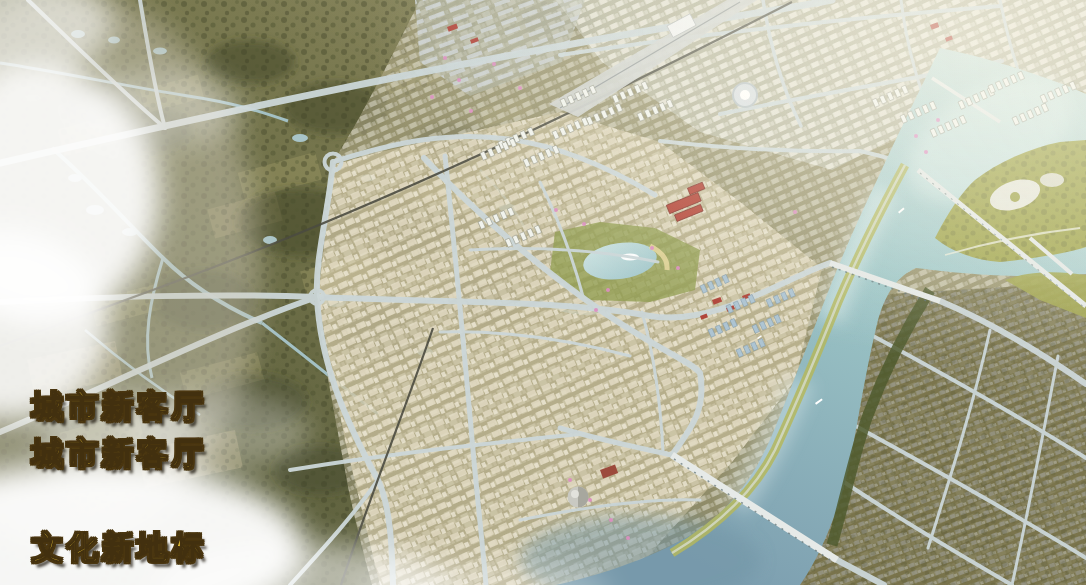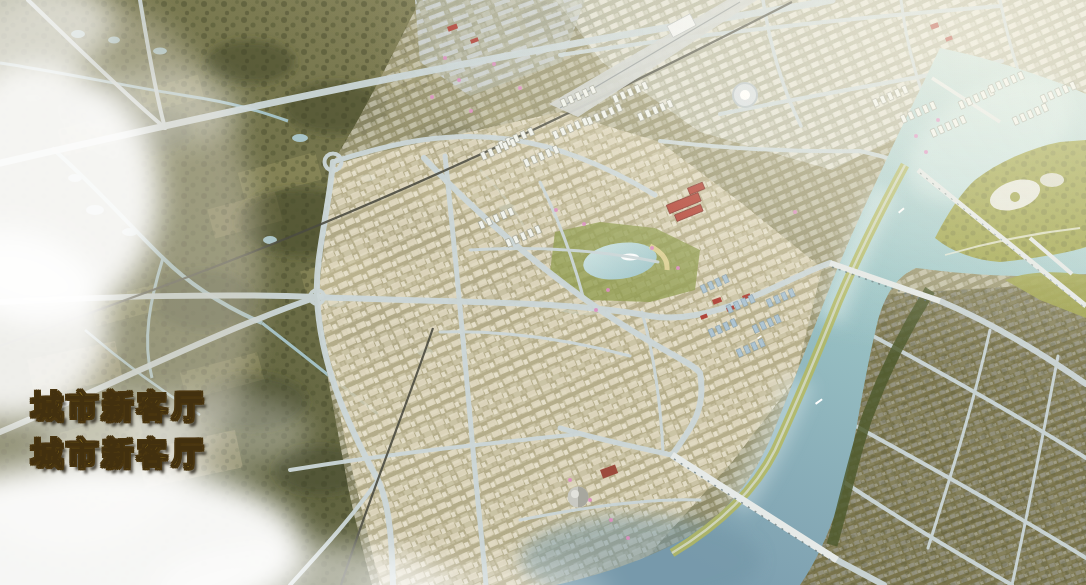--- a/index.html
+++ b/index.html
@@ -365,14 +365,15 @@
     <ellipse cx="480" cy="592" rx="130" ry="30" opacity="0.3"></ellipse>
     <ellipse cx="120" cy="440" rx="80" ry="45" opacity="0.4"></ellipse>
   </g>
   <rect x="0" y="0" width="1086" height="585" fill="url(#glareGrad)"></rect>
   <rect x="0" y="0" width="1086" height="585" fill="url(#sheen)"></rect>
 </svg>
 
 <div class="slogan">
   <div class="slogan-line l1">城市新客厅</div>
   <div class="slogan-line l2">城市新客厅</div>
+  <div class="slogan-line l4">文化新地标</div>
 </div>
 </div>
 
 </body></html>

